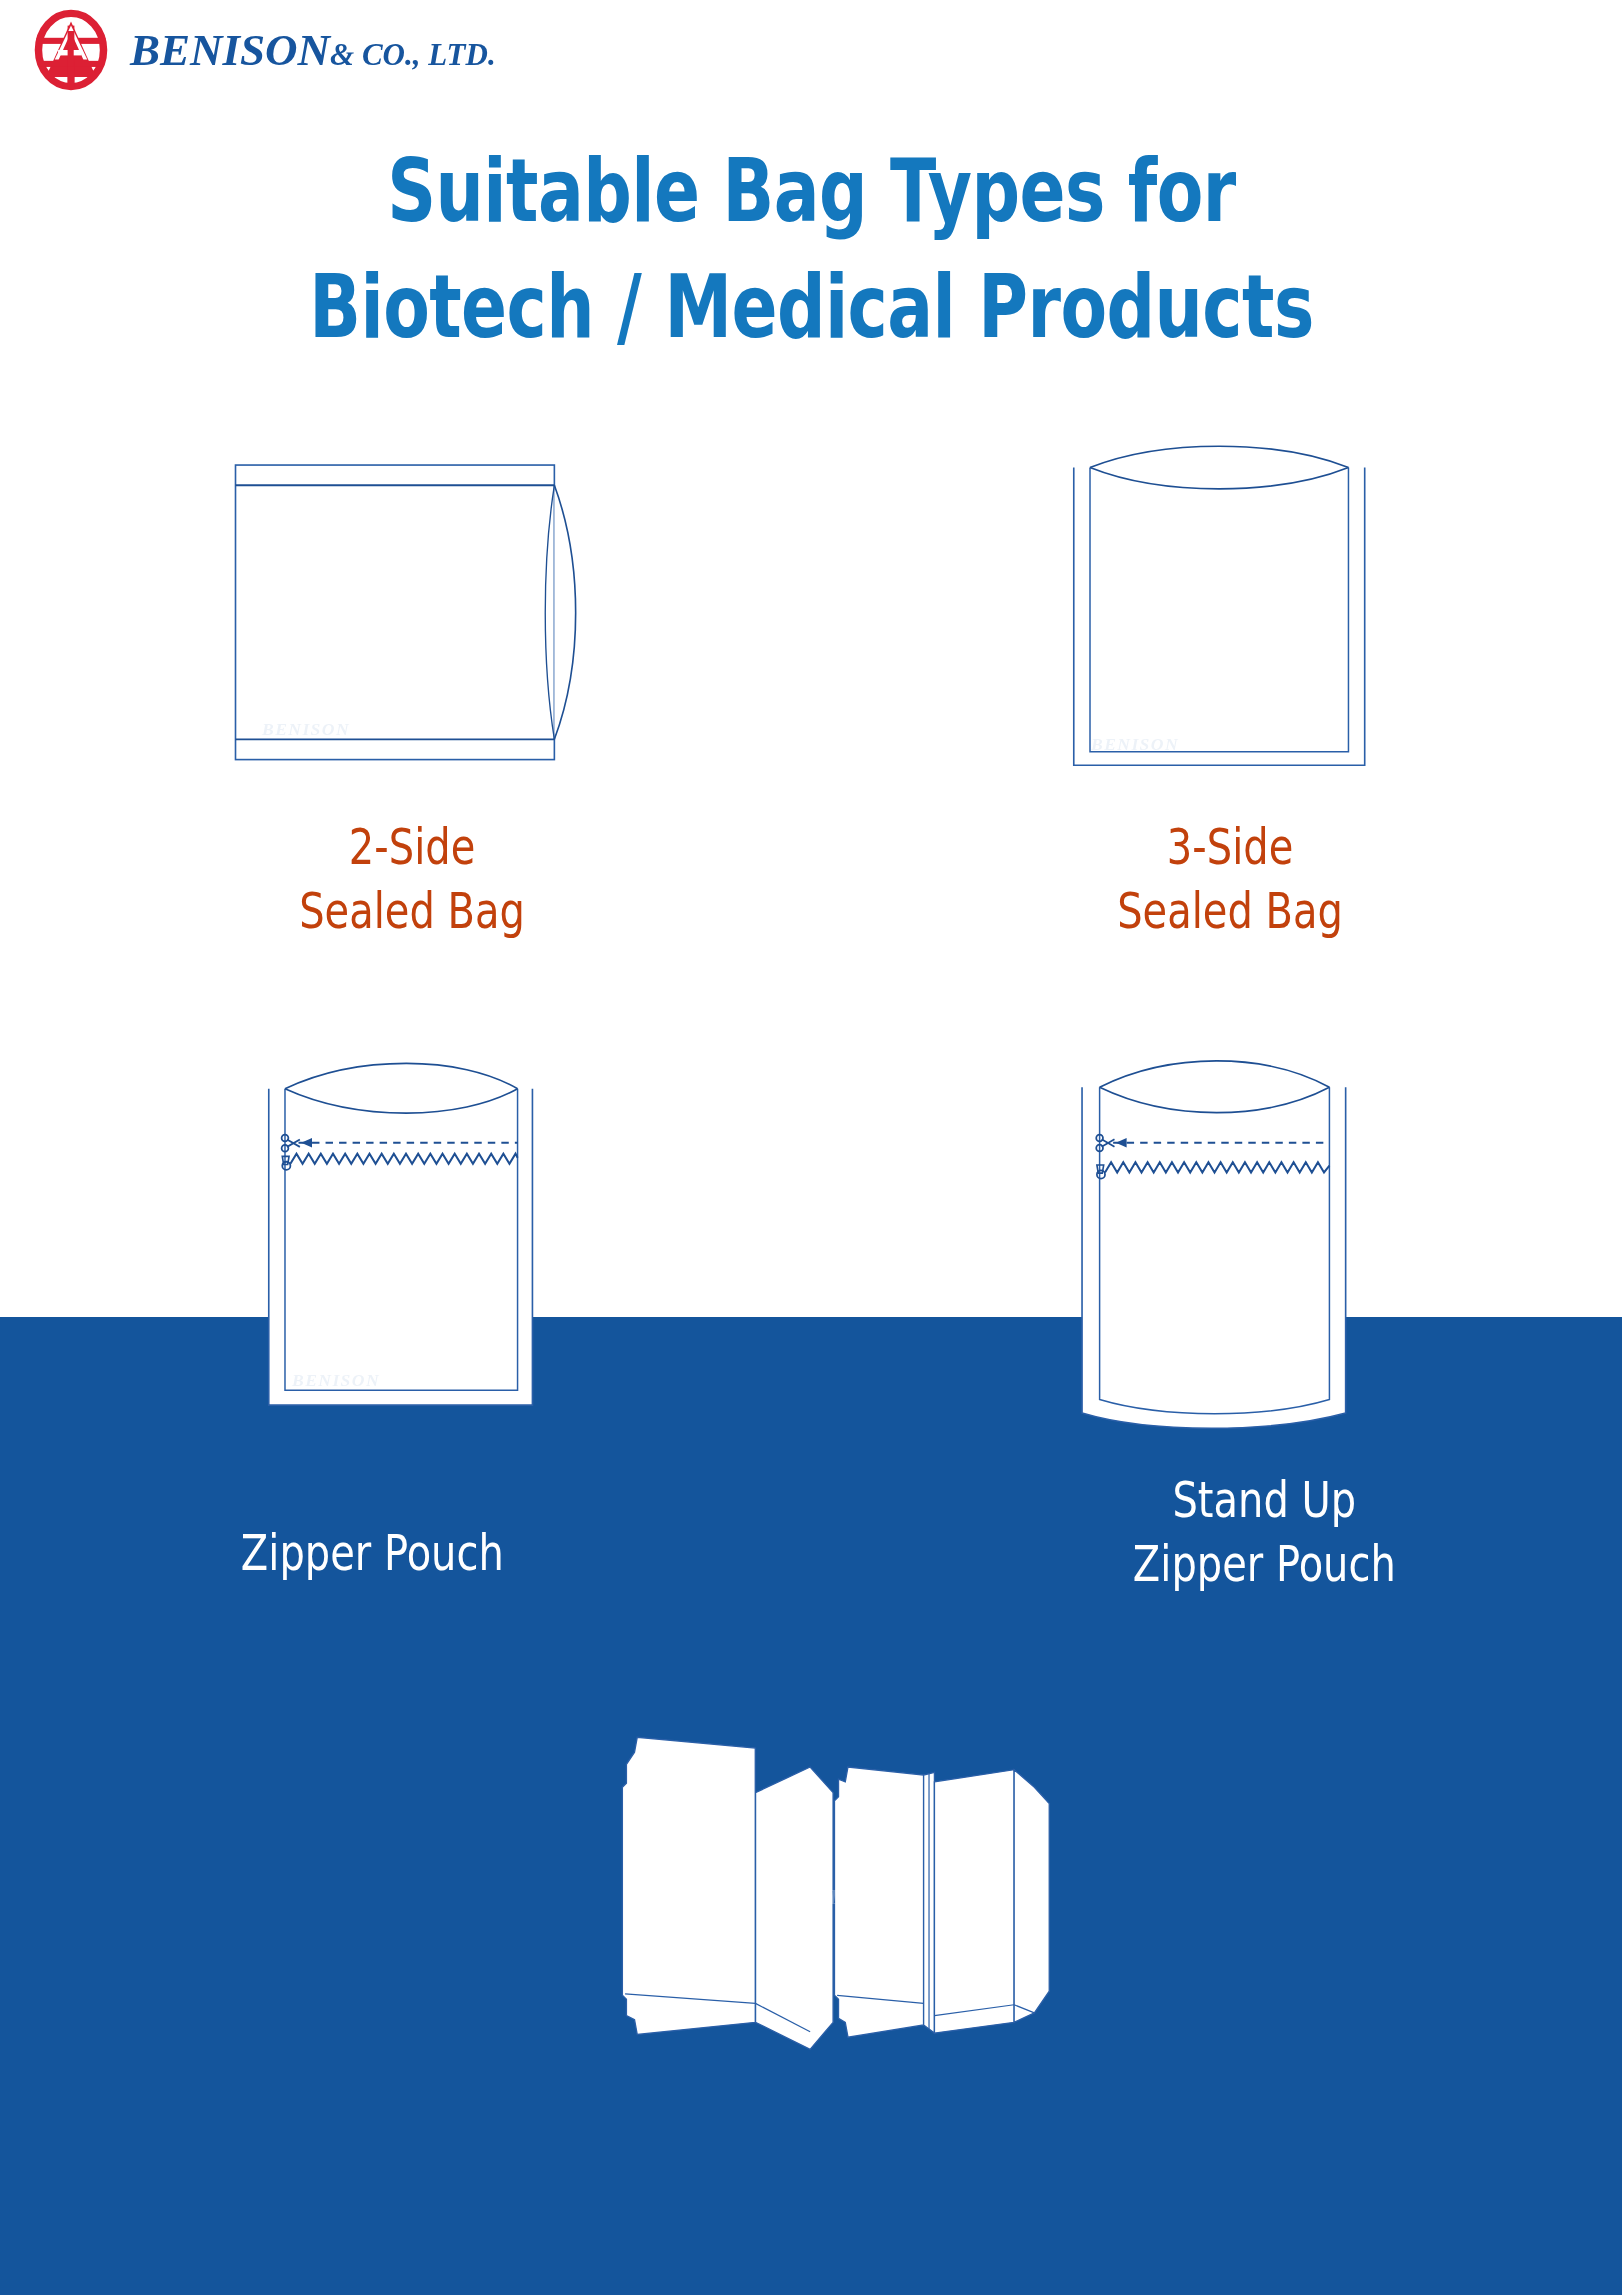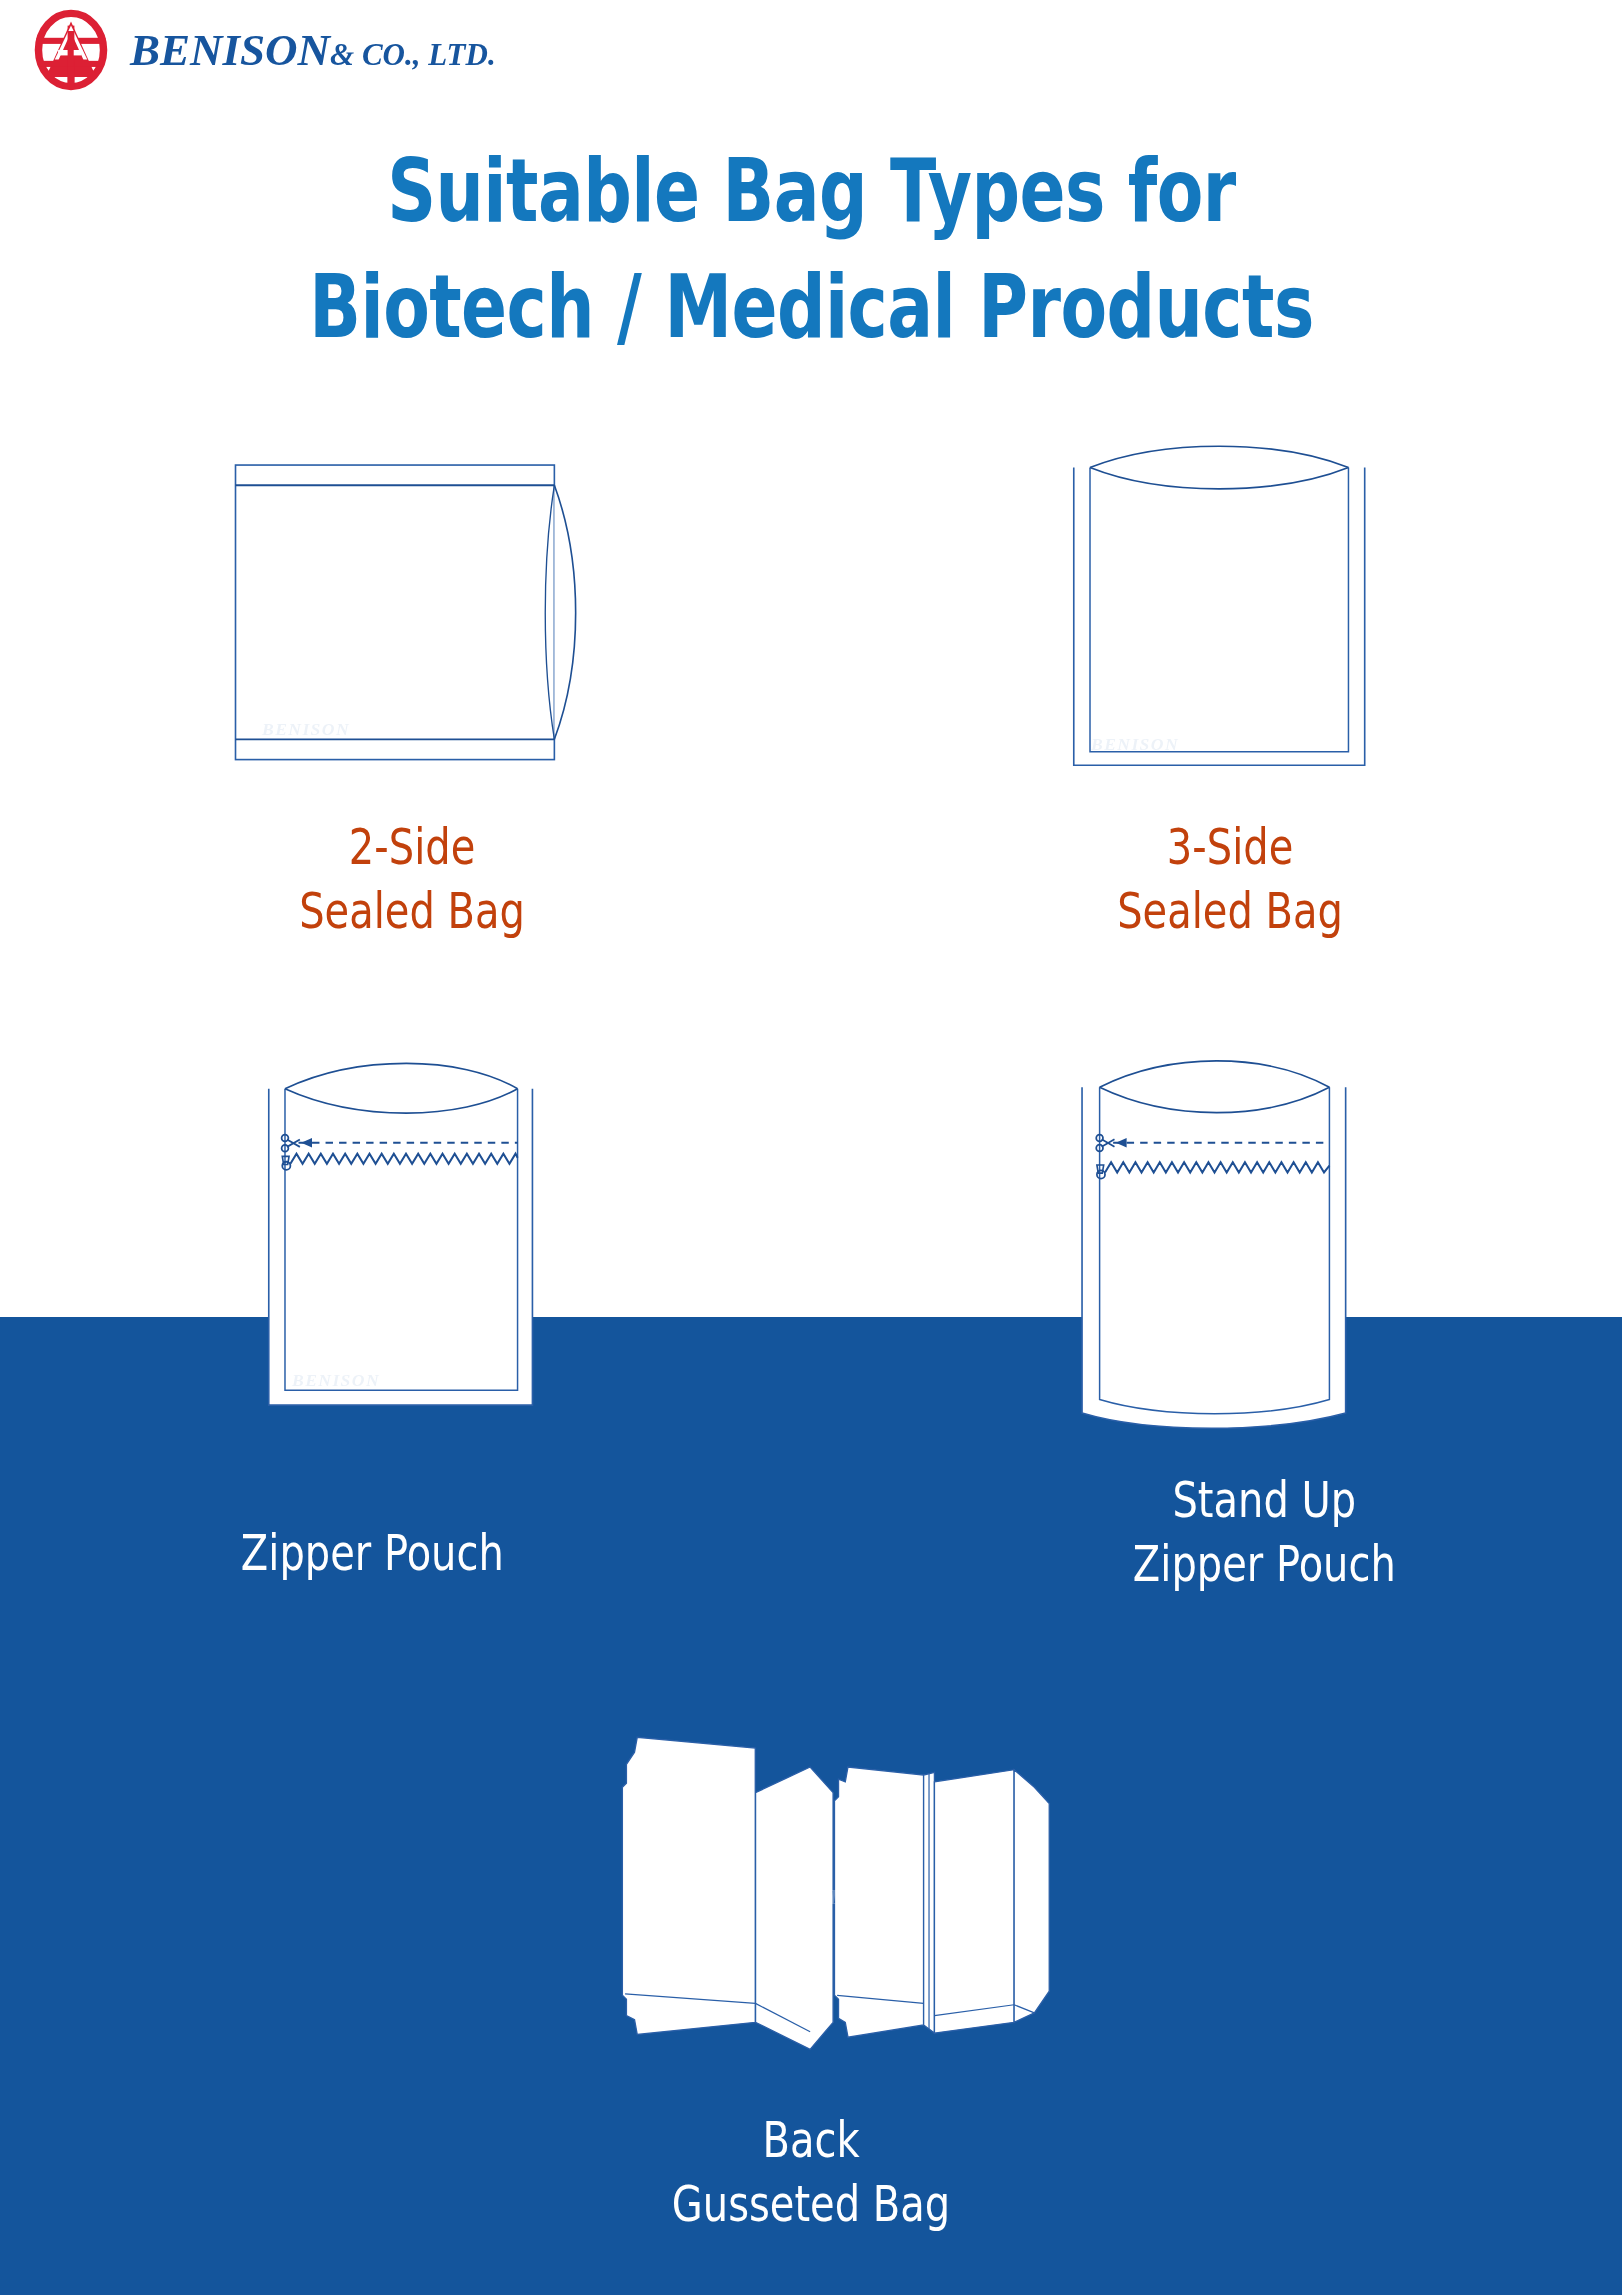--- a/index.html
+++ b/index.html
@@ -278,21 +278,15 @@
         <path d="M502 96 L620 78 L620 452 L502 468 Z" fill="#ffffff" stroke="#2A5FA8" stroke-width="2"></path>
 
         <path d="M502 442 L620 426" fill="none" stroke="#2A5FA8" stroke-width="1.8"></path>
 
         <path d="M620 78 L650 104 L672 128 L672 406 L650 438 L620 452 Z" fill="#ffffff" stroke="#2A5FA8" stroke-width="2"></path>
         <path d="M620 426 L650 438" fill="none" stroke="#2A5FA8" stroke-width="1.8"></path>
       </g>
     </svg>
     <div class="wm light" style="left:189px; top:169px; font-size:20px;">BENISON</div>
   </div>
-  <div class="caption on-blue" style="left:473px; top:2108px; width:676px; font-size:50px;">
-    <span class="caption-inner">
-      <span class="cline">Back</span>
-      <span class="cline">Gusseted Bag</span>
-    </span>
-  </div>
 
 </div>
 
 
 </body></html>

